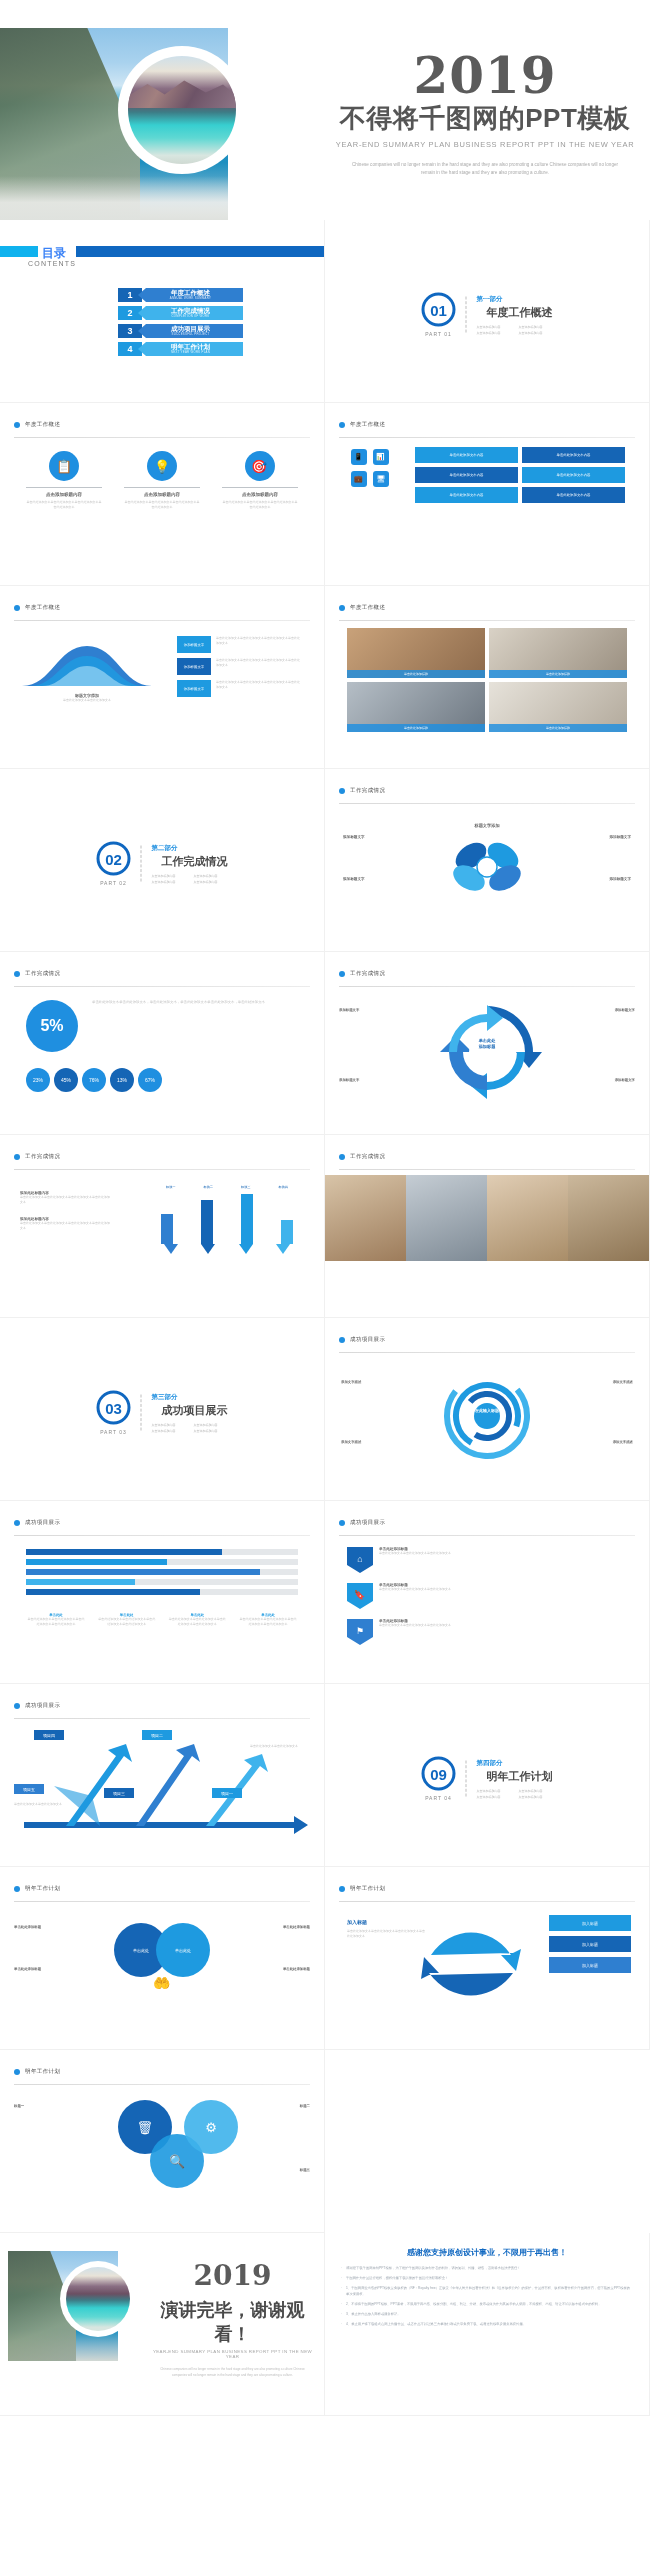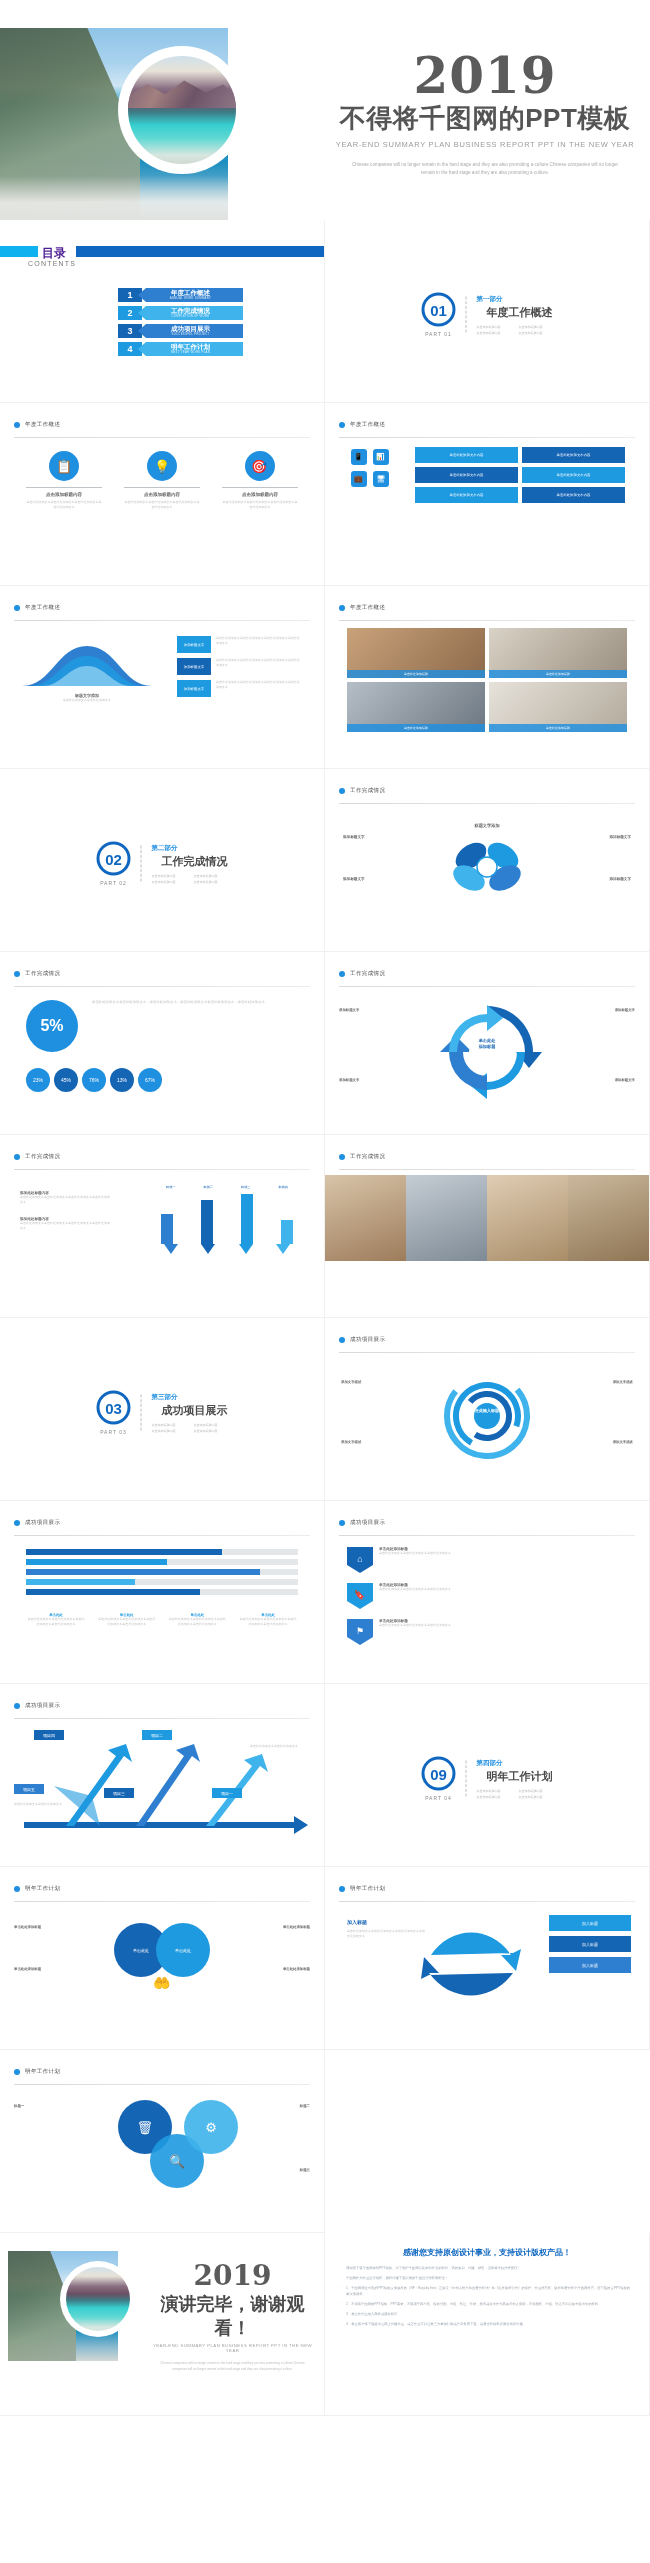--- a/index.html
+++ b/index.html
@@ -81,21 +81,21 @@
   
   .hdr { position:absolute; left:14px; top:12px; right:14px; }
   .hdr .dot { width:6px; height:6px; border-radius:50%; background:#1f8fe0; display:inline-block; vertical-align:middle; }
   .hdr .txt { font-size:5.5px; color:#4a4a4a; margin-left:5px; vertical-align:middle; letter-spacing:.4px;}
   .hdr .rule { margin-top:4px; height:1px; background:linear-gradient(to right,#d9d9d9,#ececec); }
 
   
   .toc-band { position:absolute; left:0; top:26px; width:100%; height:11px; }
   .toc-band .b1 { position:absolute; left:0; top:0; width:38px; height:11px; background:#0fb2ee; }
   .toc-band .b2 { position:absolute; left:76px; top:0; right:0; height:11px; background:#0f67c0; }
-  .toc-title { position:absolute; left:42px; top:25px; font-size:12px; font-weight:700; color:#4c1d95; }
+  .toc-title { position:absolute; left:42px; top:25px; font-size:12px; font-weight:700; color:#3b82f6; }
   .toc-sub { position:absolute; left:28px; top:40px; font-size:7px; color:#7a7a7a; letter-spacing:1.2px; }
   .toc-list { position:absolute; left:118px; top:68px; width:125px; }
   .toc-item { display:flex; align-items:stretch; height:14px; margin-bottom:4px; }
   .toc-num {
     width:24px; color:#fff; font-size:9px; font-weight:700;
     display:flex; align-items:center; justify-content:center;
   }
   .toc-lbl {
     flex:1; color:#fff; display:flex; flex-direction:column;
     align-items:center; justify-content:center; line-height:1;
@@ -712,28 +712,28 @@
                   background:linear-gradient(to bottom,#8fc4e8 0%,#a9d2ee 16%,#cfe6f4 28%,#2fa3c9 40%,#1f93c4 58%,#1d8fc0 72%,#8fbccf 88%,#d2d8d4 100%);">
         <div style="position:absolute;left:-6px;top:-6px;width:74px;height:118px;
                     background:linear-gradient(160deg,#4a5c4a,#60765c 40%,#8fa185 70%,#9aa89c);
                     clip-path:polygon(0 0,62% 0,100% 62%,100% 100%,0 100%);opacity:.92"></div>
       </div>
       <div style="position:absolute;left:60px;top:28px;width:76px;height:76px;border-radius:50%;background:#fff"></div>
       <div style="position:absolute;left:66px;top:34px;width:64px;height:64px;border-radius:50%;overflow:hidden;
                   background:linear-gradient(to bottom,#cfe0ea 0%,#e8e3d8 14%,#8a6f84 30%,#6b4f62 42%,#3d7c86 52%,#37cfd0 64%,#5fd8d3 78%,#d8e6e0 94%);"></div>
       <div style="position:absolute;left:150px;top:26px;width:165px;text-align:center">
         <div class="year" style="font-size:28px;font-family:'DejaVu Serif',serif;font-weight:700;color:#5b5b5b">2019</div>
-        <div class="t2" style="margin-top:0">演讲完毕，谢谢观看！</div>
+        <div class="t2" style="margin-top:6px">演讲完毕，谢谢观看！</div>
         <div style="font-size:4.4px;color:#a5a5a5;letter-spacing:.4px;margin-top:3px">YEAR-END SUMMARY  PLAN BUSINESS REPORT PPT IN THE NEW YEAR</div>
         <div style="font-size:3.1px;color:#bdbdbd;line-height:1.9;margin-top:8px;padding:0 10px">Chinese companies  will no longer remain  in the hard stage and they are also promoting a culture Chinese  companies will no longer remain in the hard stage and they are also promoting a culture.</div>
       </div>
     </div>
 
     <div class="slide">
-      <div class="copy-title" style="margin-top:14px">感谢您支持原创设计事业，支持设计版权产品！</div>
+      <div class="copy-title" style="margin-top:14px">感谢您支持原创设计事业，不限用于再出售！</div>
       <div class="copy-list">
         <div class="copy-li">
             <span class="b">·</span>
             <span>感谢您下载千图网原创PPT模板，为了维护千图网以及原创作者的利益，请勿复制、传播、销售，否则将承担法律责任！</span>
           </div>
         <div class="copy-li">
             <span class="b">·</span>
             <span>千图网作为作品进行维权，授权传播下载以册的千图进行法职期权金！</span>
           </div>
         <div class="copy-li">

